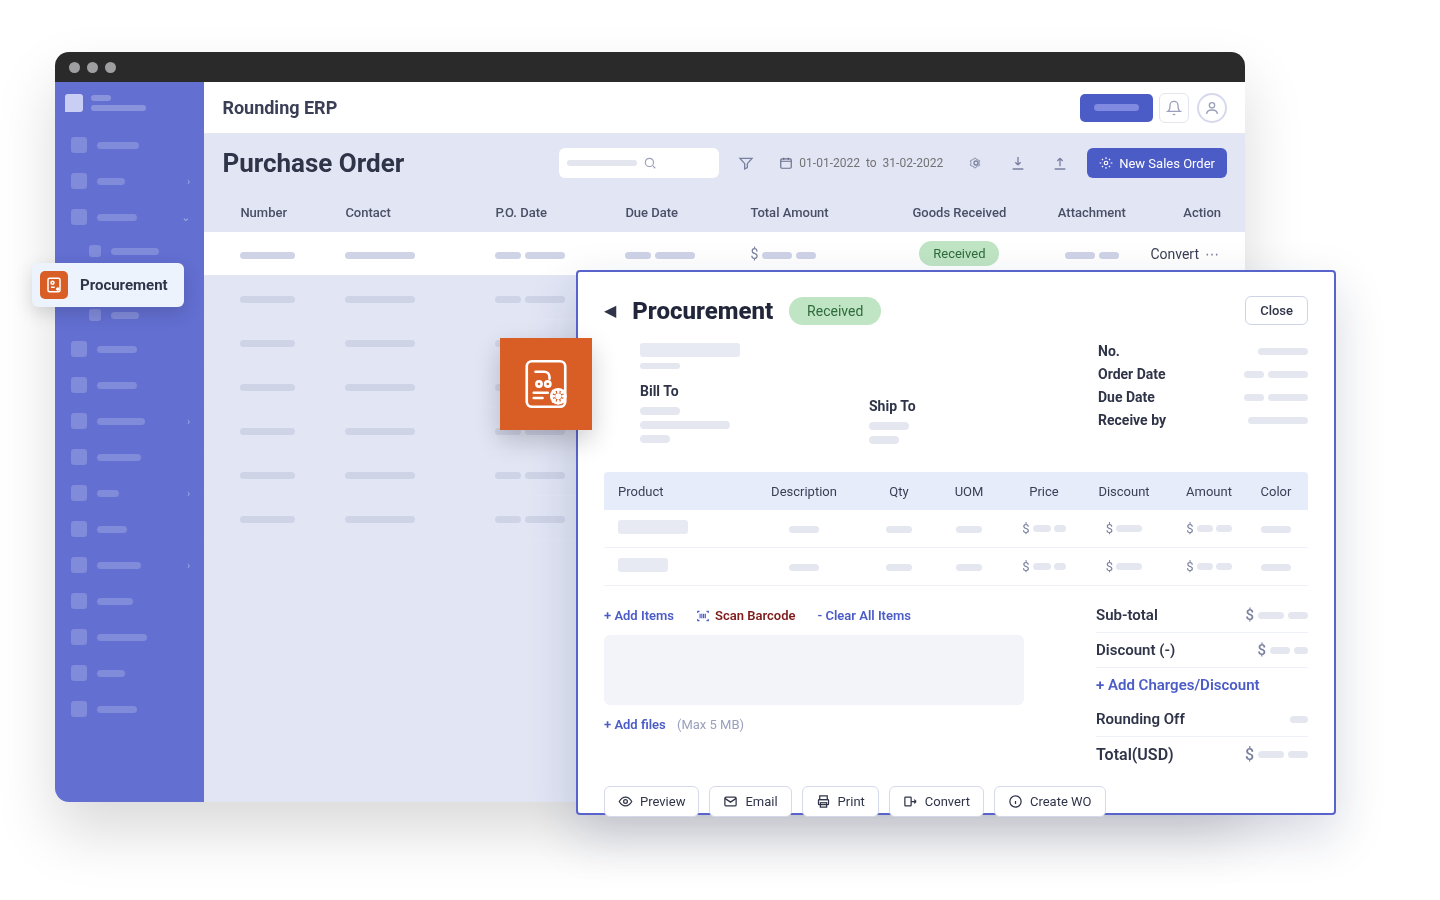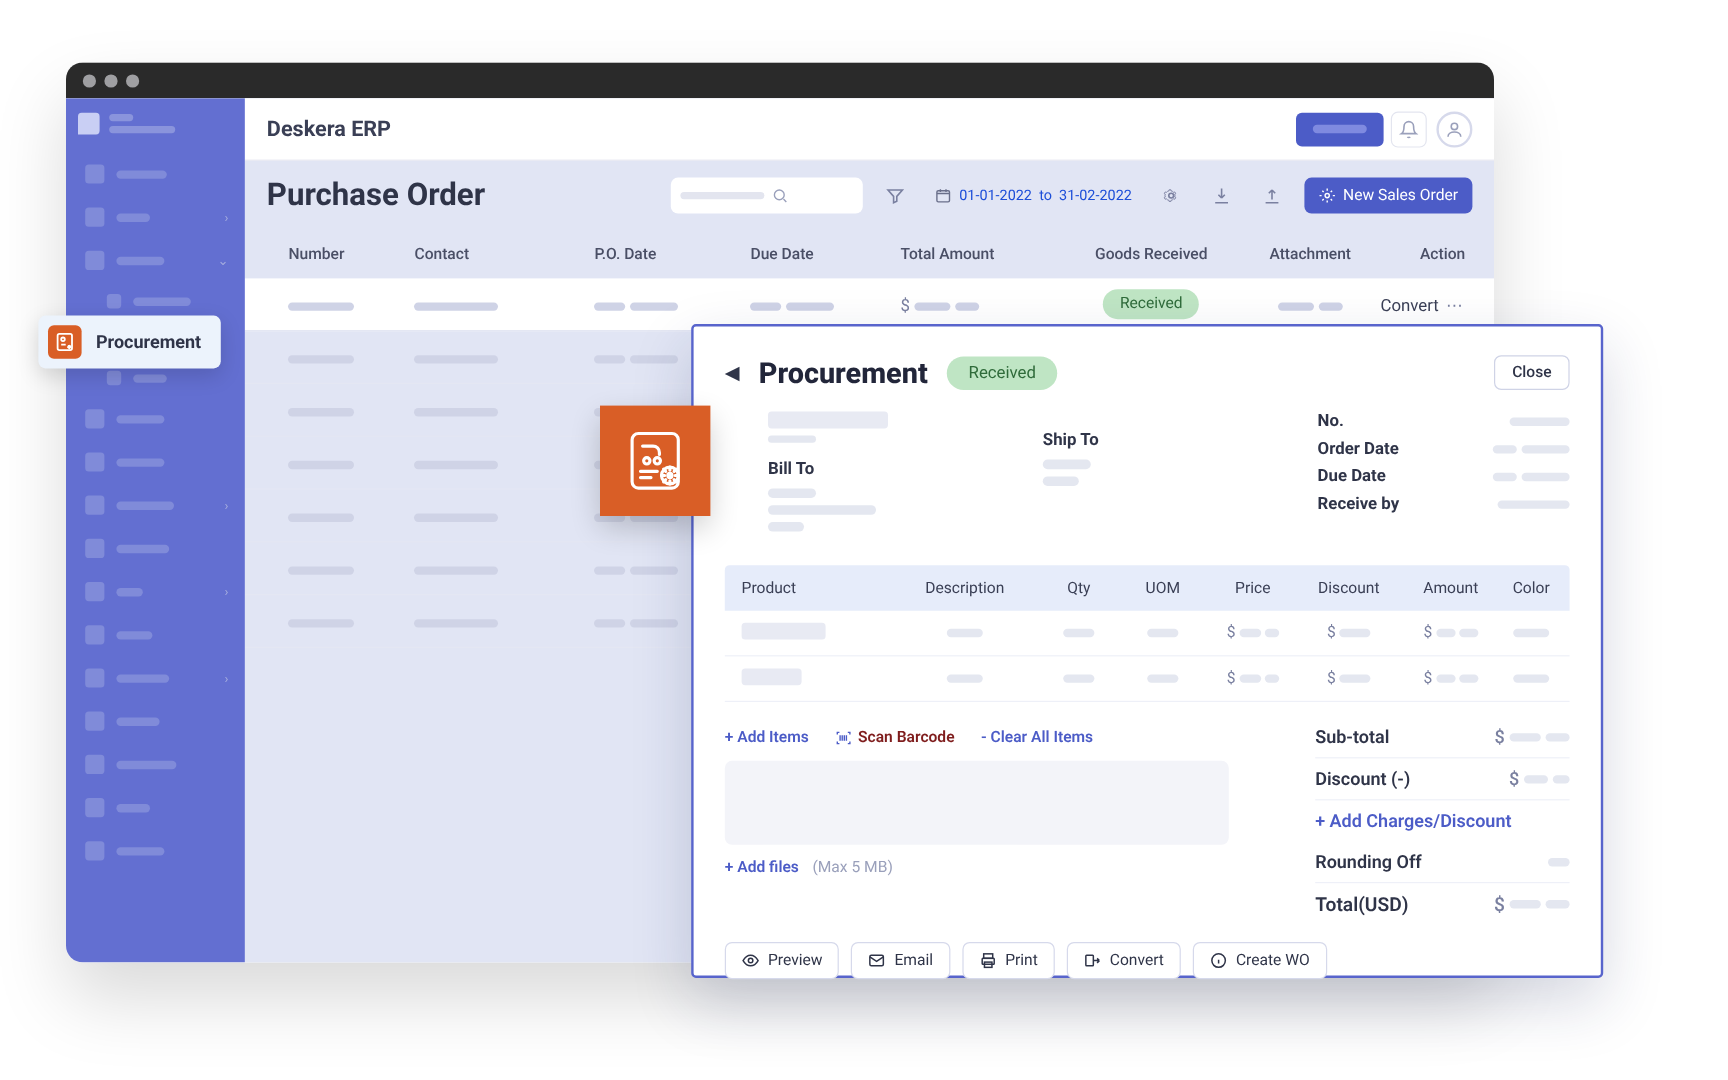--- a/index.html
+++ b/index.html
@@ -36,21 +36,21 @@
   .topbar-btn-primary .ph{height:7px;width:45px;background:#7f8ae0;border-radius:4px;}
   .top-icon-btn{width:30px;height:30px;display:flex;align-items:center;justify-content:center;color:#9aa0bb;margin-left:6px; border:1px solid #e3e5ef; border-radius:6px;}
   .top-avatar{width:30px;height:30px;border-radius:50%;border:2px solid #d6d9eb;margin-left:8px;display:flex;align-items:center;justify-content:center;color:#9aa0bb;}
 
   .subheader { display:flex; align-items:center; padding: 14px 18px; gap:12px;}
   .page-title{font-size:26px; font-weight:700; color:#2f3448;}
   .subheader-spacer{flex:1;}
   .search-wrap{display:flex;align-items:center;background:#fff;border-radius:6px;padding:4px 8px;gap:6px;height:30px;width:160px;color:#9aa0bb;}
   .search-wrap .ph{height:6px;width:70px;background:#e3e5ef;border-radius:3px;}
   .icon-btn{width:30px;height:30px;border-radius:6px;display:flex;align-items:center;justify-content:center;color:#7a80a0;background:transparent;}
-  .daterange{display:flex;align-items:center;gap:6px;font-size:12px;color:#1d4ed8;background:transparent;padding:0 6px;height:30px;}
+  .daterange{display:flex;align-items:center;gap:6px;font-size:12px;color:#737373;background:transparent;padding:0 6px;height:30px;}
   .new-sales-btn{background:#4c5cc7;color:#fff;height:30px;padding:0 12px;border-radius:6px;font-size:13px;display:flex;align-items:center;gap:6px;}
 
   .table { background:#e1e5f4; }
   .th-row, .td-row { display:flex; align-items:center; padding: 0 18px; }
   .th-row{height:40px; font-size:13px; color:#4a4f66; font-weight:500;}
   .td-row{height:44px; border-bottom:1px solid #e4e7f3;}
   .td-row.white{background:#fff;}
   .col{padding:0 6px;}
   .c-number{width:105px;margin-left:12px;} .c-contact{width:150px;} .c-podate{width:130px;} .c-due{width:125px;} .c-total{width:135px; text-align:left;} .c-goods{width:160px; text-align:center;} .c-att{width:105px; text-align:center;} .c-action{flex:1; text-align:right;}
   .ph-line{height:7px;background:#cfd3e6;border-radius:4px;display:inline-block;}
@@ -201,21 +201,21 @@
           <div class="side-label" style="width:28px"></div>
         </div>
       <div class="side-item">
           <div class="side-icon"></div>
           <div class="side-label" style="width:40px"></div>
         </div>
     </div>
 
     <div class="main">
       <div class="topbar">
-        <div class="topbar-title">Deskera ERP</div>
+        <div class="topbar-title">Rounding ERP</div>
         <div class="topbar-spacer"></div>
         <div class="topbar-btn-primary">
             <div class="ph"></div>
           </div>
         <div class="top-icon-btn">
           <svg width="16" height="16" viewBox="0 0 24 24" fill="none" stroke="currentColor" stroke-width="2">
               <path d="M18 8a6 6 0 10-12 0c0 7-3 9-3 9h18s-3-2-3-9"></path>
               <path d="M13.7 21a2 2 0 01-3.4 0"></path>
             </svg>
         </div>
@@ -404,21 +404,21 @@
   <div class="panel-top">
     <div class="panel-col">
       <div class="ph2" style="width:100px;height:14px;background:#e8eaf3;border-radius:3px"></div>
       <div class="ph2" style="width:40px;height:6px;margin-top:6px"></div>
       <h4>Bill To</h4>
       <div class="ph2" style="width:40px"></div>
       <div class="ph2" style="width:90px"></div>
       <div class="ph2" style="width:30px"></div>
     </div>
     <div class="panel-col">
-      <h4 style="margin-top:16px">Ship To</h4>
+      <h4 style="margin-top:55px">Ship To</h4>
       <div class="ph2" style="width:40px"></div>
       <div class="ph2" style="width:30px"></div>
     </div>
     <div class="meta-col">
       <div class="meta-row">
           <div class="meta-label">No.</div>
           <div class="meta-val">
             <span class="ph-line" style="width:50px;background:#e4e7f0"></span>
           </div>
         </div>

